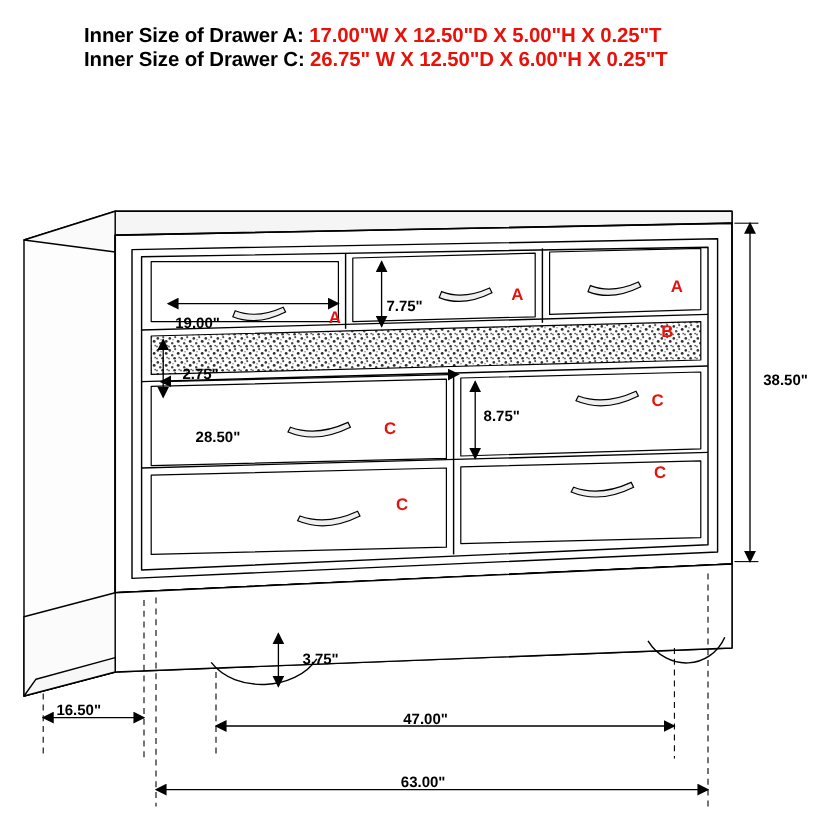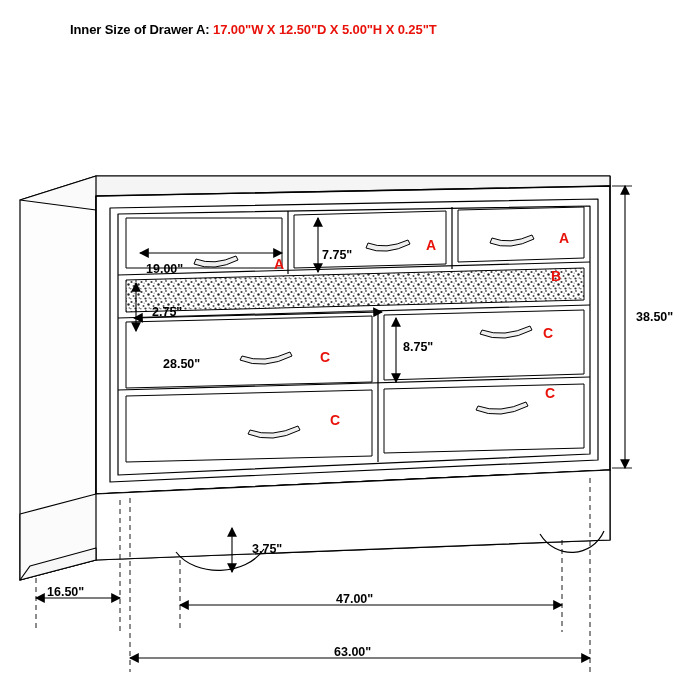--- a/index.html
+++ b/index.html
@@ -12,21 +12,21 @@
     width: 700px;
     height: 700px;
     background: #ffffff;
     font-family: "Liberation Sans", sans-serif;
     overflow: hidden;
   }
   .spec-block {
     position: absolute;
     left: 70px;
     top: 20px;
-    font-size: 13px;
+    font-size: 17px;
     font-weight: bold;
     color: #000000;
     line-height: 20px;
     letter-spacing: -0.1px;
   }
   .spec-line { white-space: nowrap; }
   .spec-line .num { color: #e8120b; }
 
   svg#drawing {
     position: absolute;
@@ -48,20 +48,21 @@
     font-size: 14px;
   }
 </style>
 </head>
 <body>
 
 <div id="page">
 
   <div class="spec-block">
     <div class="spec-line"><span>Inner Size of Drawer A: </span><span class="num">17.00"W X 12.50"D X 5.00"H X 0.25"T</span></div>
+    <div class="spec-line"><span>Inner Size of Drawer C: </span><span class="num">26.75" W X 12.50"D X 6.00"H X 0.25"T</span></div>
   </div>
 
   <svg id="drawing" viewBox="0 0 700 700">
     <defs>
       <pattern id="speckle" width="10" height="10" patternUnits="userSpaceOnUse">
         <rect width="10" height="10" fill="#ffffff"></rect>
         <circle cx="1.5" cy="2" r="1.1" fill="#3a3a3a"></circle>
         <circle cx="6" cy="1" r="0.9" fill="#555"></circle>
         <circle cx="8.5" cy="4.5" r="1.2" fill="#2e2e2e"></circle>
         <circle cx="3.5" cy="6" r="1" fill="#4a4a4a"></circle>

